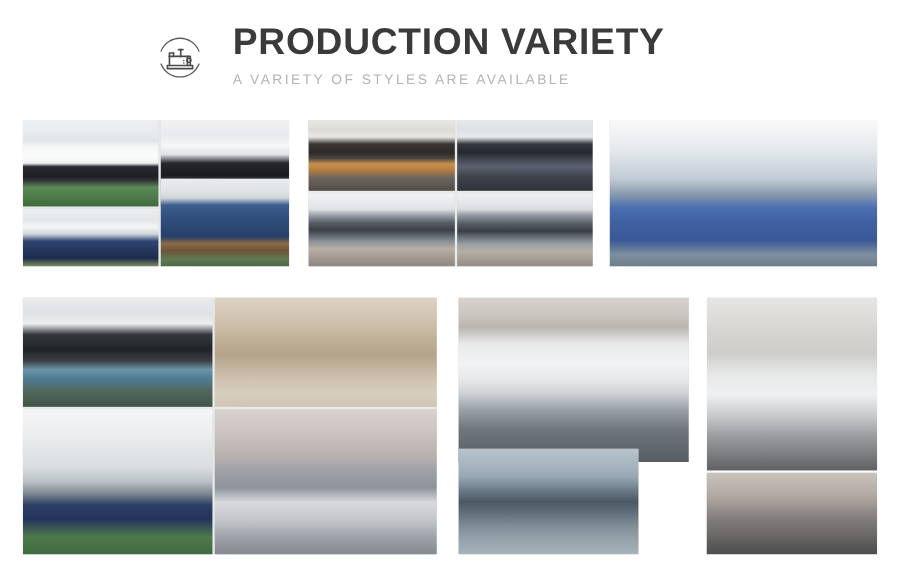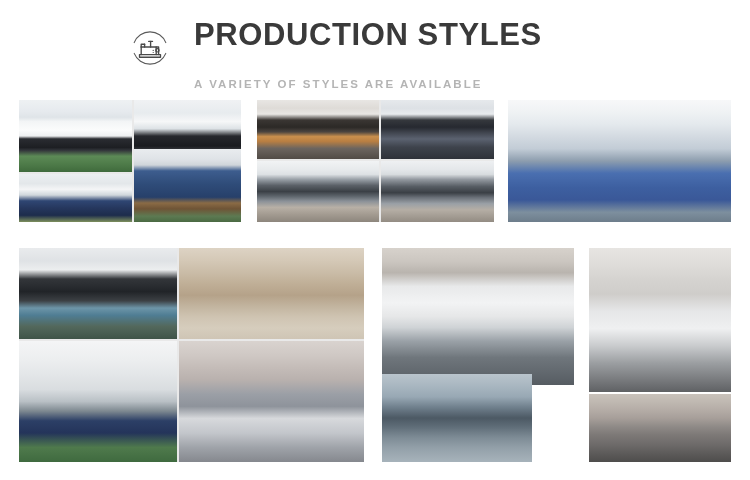--- a/index.html
+++ b/index.html
@@ -48,28 +48,27 @@
   #page-title {
     font-size: 31px;
     line-height: 34px;
     font-weight: bold;
     color: #3a3a3a;
     letter-spacing: 0.6px;
     white-space: nowrap;
     font-family: "Liberation Sans", sans-serif;
   }
   #page-subtitle {
-    margin-top: 25px;
+    margin-top: 8px;
     font-size: 11.5px;
     line-height: 14px;
     color: #b4b4b4;
     letter-spacing: 2.05px;
     white-space: nowrap;
     font-family: "Liberation Sans", sans-serif;
-    font-weight: bold;
   }
 
   
   #gallery {
     position: absolute;
     left: 19px;
     top: 100px;
     width: 712px;
     height: 362px;
   }
@@ -304,21 +303,21 @@
         </g>
 
         <circle cx="29.4" cy="24.3" r="1.7" fill="none" stroke="#4a4a4a" stroke-width="1.2"></circle>
 
         <circle cx="25.2" cy="24.4" r="0.62" fill="#4a4a4a"></circle>
         <circle cx="25.2" cy="26.5" r="0.62" fill="#4a4a4a"></circle>
       </svg>
     </div>
 
     <div id="title-block">
-      <div id="page-title">PRODUCTION STYLES</div>
+      <div id="page-title">PRODUCTION VARIETY</div>
       <div id="page-subtitle">A VARIETY OF STYLES ARE AVAILABLE</div>
     </div>
 
   </div>
 </div>
 
 <div id="gallery">
 
   <div class="block" style="left:0px; top:0px; width:222px; height:122px;">
     <div class="photo scene-cut" style="left:0px;   top:0px;  width:113px; height:72px;"></div>

